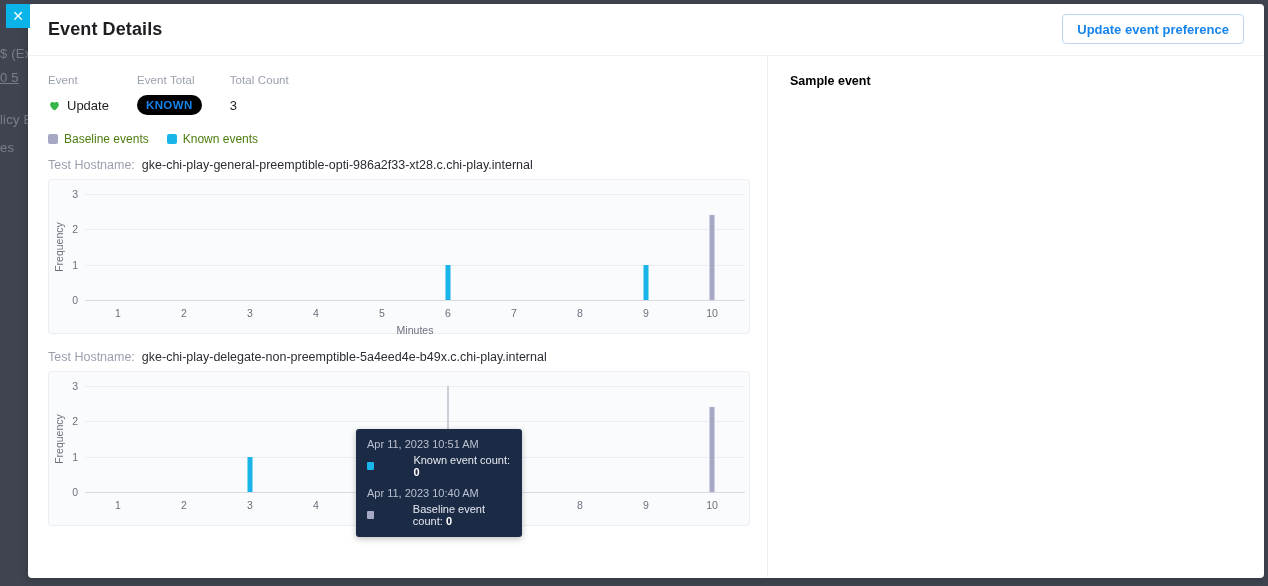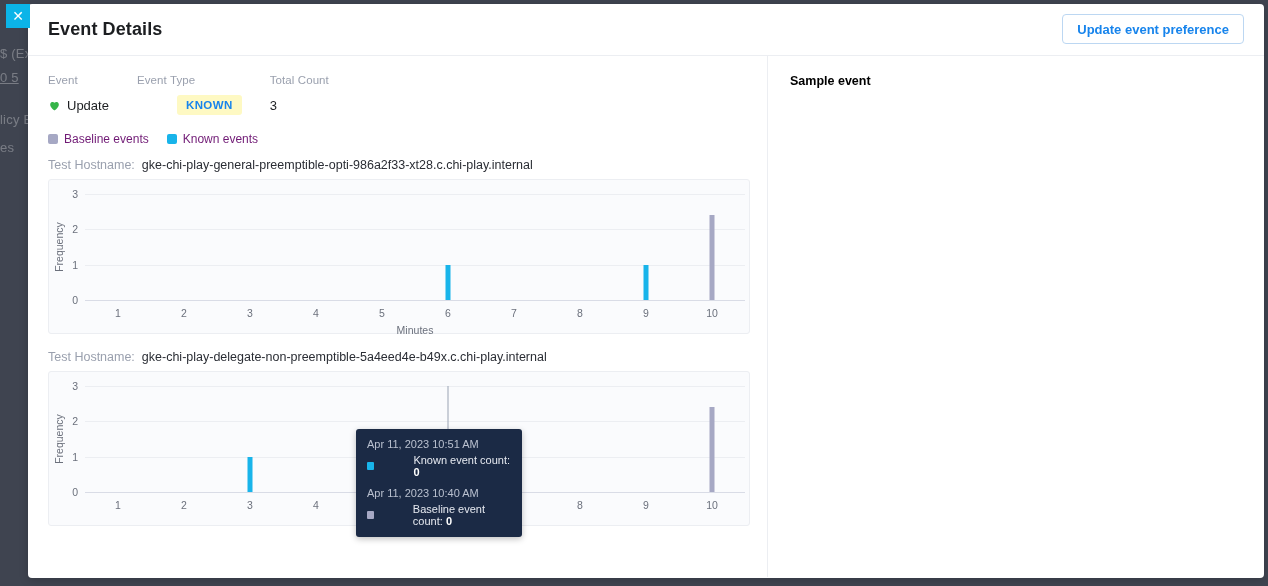--- a/index.html
+++ b/index.html
@@ -97,34 +97,33 @@
   .meta-label {
     font-size: 11.5px; color: #9aa0ae; margin-bottom: 8px;
     letter-spacing: .1px;
   }
   .meta-value {
     font-size: 13px; color: #1c1e21;
     display: flex; align-items: center; height: 22px;
   }
   .heart-icon { margin-right: 6px; display: inline-flex; }
   .badge {
-    background: #fef9c3; color: #1784ec;
+    background: #000000; color: #1784ec;
     font-size: 11.5px; font-weight: bold;
-    padding: 4px 9px; border-radius: 3px;
+    padding: 4px 9px; border-radius: 10px;
     letter-spacing: .4px;
-    margin-left: 40px;
   }
 
   
   .legend { display: flex; align-items: center; margin-bottom: 12px; }
   .legend-item { display: flex; align-items: center; margin-right: 18px; }
   .legend-swatch {
     width: 10px; height: 10px; border-radius: 2px; margin-right: 6px;
   }
-  .legend-label { font-size: 12px; color: #701a75; }
+  .legend-label { font-size: 12px; color: #4d7c0f; }
 
   
   .hostname-row { margin-bottom: 7px; display: flex; align-items: baseline; }
   .hostname-label { font-size: 12.5px; color: #9aa0ae; margin-right: 7px; }
   .hostname-value { font-size: 12.5px; color: #2a2d34; }
 
   
   .chart-card {
     position: relative;
     width: 702px; height: 155px;
@@ -247,21 +246,21 @@
             <div class="meta-value">
               <span class="heart-icon">
                 <svg width="13" height="13" viewBox="0 0 24 24" aria-hidden="true">
                   <path d="M12 21s-8-5.1-8-11a4.6 4.6 0 0 1 8-3.1A4.6 4.6 0 0 1 20 10c0 5.9-8 11-8 11z" fill="#36b549"></path>
                 </svg>
               </span>
               <span>Update</span>
             </div>
           </div>
           <div class="meta-col">
-            <div class="meta-label">Event Type</div>
+            <div class="meta-label">Event Total</div>
             <div class="meta-value">
               <span class="badge">KNOWN</span>
             </div>
           </div>
           <div class="meta-col">
             <div class="meta-label">Total Count</div>
             <div class="meta-value">3</div>
           </div>
         </div>
 

